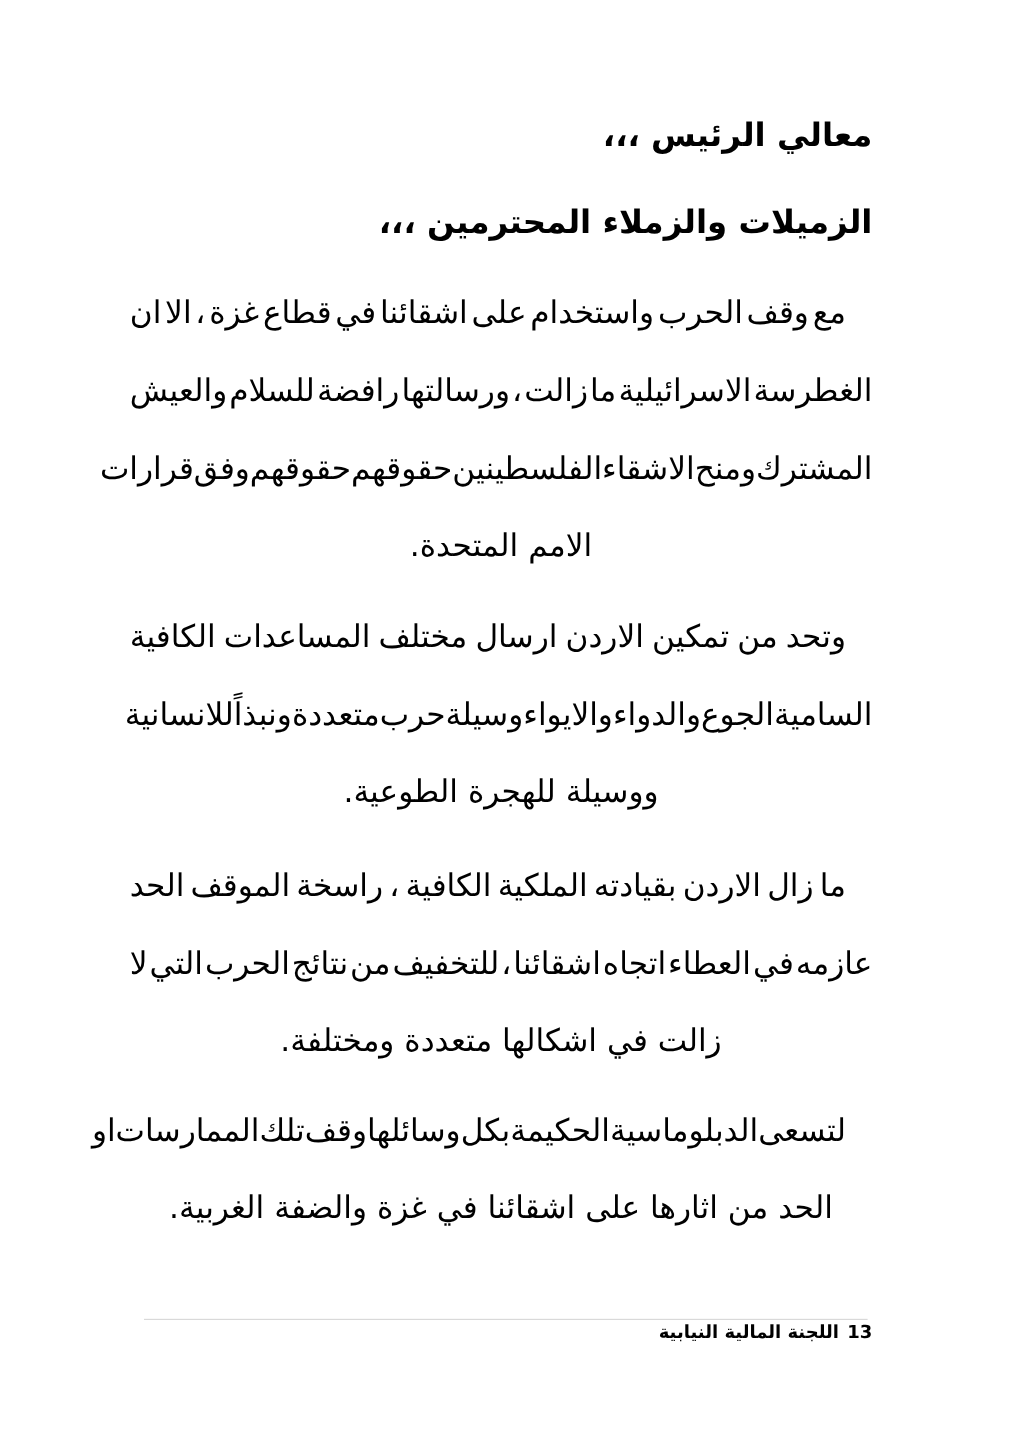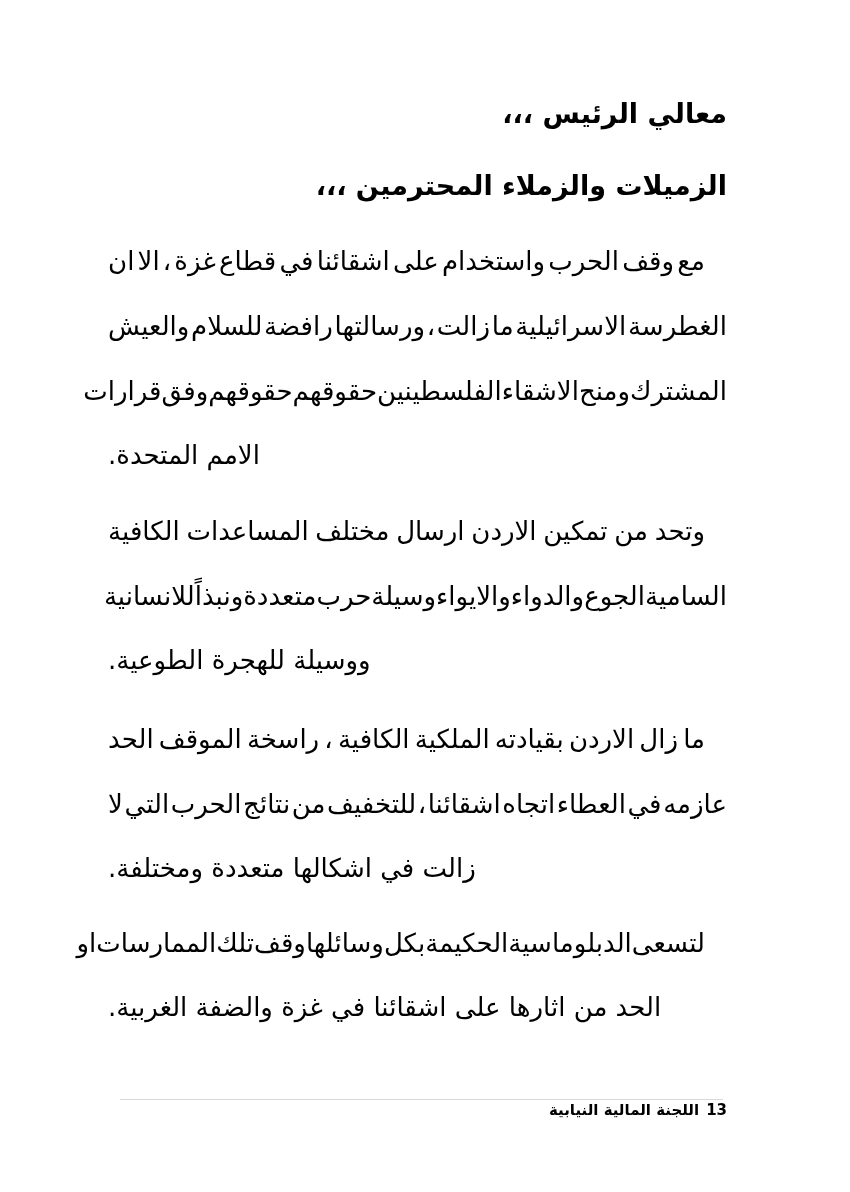--- a/index.html
+++ b/index.html
@@ -46,21 +46,21 @@
     direction: rtl;
   }
   .line.just {
     display: flex;
     justify-content: space-between;
     align-items: center;
   }
   .line.first { padding-right: 22px; }
   .line.last {
     line-height: 65px;
-    text-align: left;
+    text-align: center;
     white-space: nowrap;
   }
 
   .footer-rule {
     position: absolute;
     top: 1099px;
     left: 120px;
     width: 603px;
     height: 1px;
     background: #d9d9d9;

